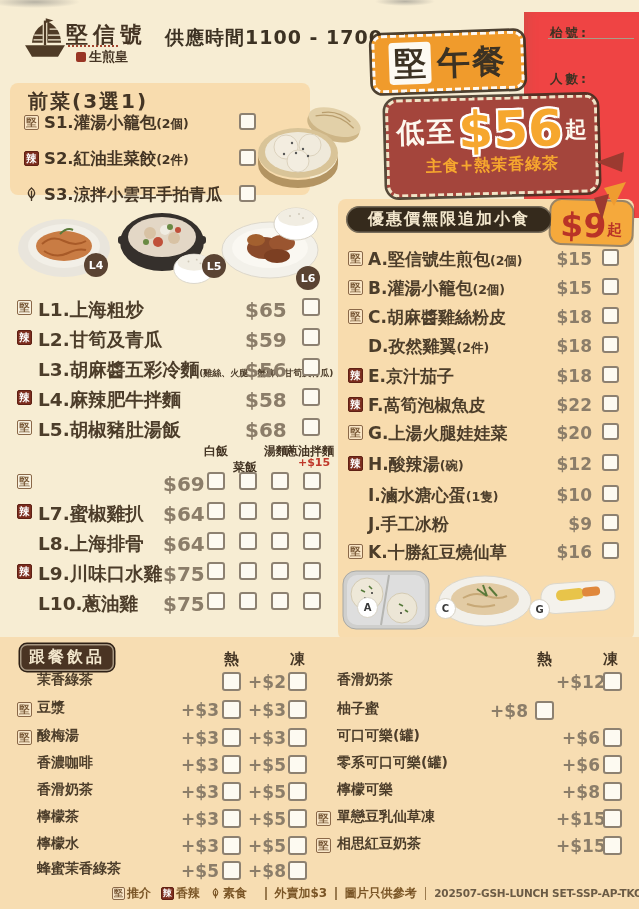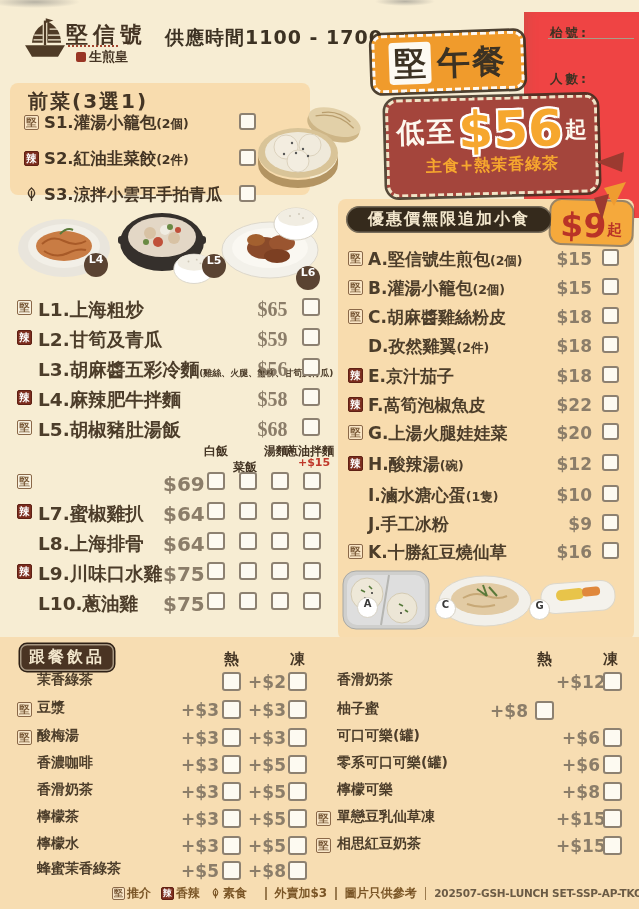--- a/index.html
+++ b/index.html
@@ -49,21 +49,21 @@
   
   .srow{position:absolute;left:24px;width:270px;height:22px;}
   .srow .lbl{position:absolute;left:20px;top:0;font-size:16.5px;font-weight:bold;white-space:nowrap;color:#443524;}
   .srow .cb{left:215px;width:17px;height:17px;}
   .qty{font-size:12.5px;font-weight:bold;}
 
   .lrow{position:absolute;left:17px;width:308px;height:24px;}
   .lrow .lbl{position:absolute;left:21px;top:0;font-size:18.5px;font-weight:bold;white-space:nowrap;color:#4c3d2a;}
   .note{font-size:9px;font-weight:bold;letter-spacing:0;}
   .price{font-weight:bold;color:#8b7d69;}
-  .lrow .price{position:absolute;left:228px;width:55px;top:1px;text-align:center;font-size:20px;font-family:Liberation Serif, serif;}
+  .lrow .price{position:absolute;left:228px;width:55px;top:1px;text-align:left;font-size:20px;}
   .lrow .cb{left:285px;}
 
   .opt-h{position:absolute;font-size:12px;font-weight:bold;color:#443524;text-align:center;}
   .opt-sur{position:absolute;font-size:11px;font-weight:bold;color:#c0392b;}
 
   .brow{position:absolute;left:17px;width:308px;height:24px;}
   .brow .lbl{position:absolute;left:21px;top:0;font-size:18.5px;font-weight:bold;white-space:nowrap;color:#4c3d2a;}
   .brow .price{position:absolute;left:146px;width:40px;top:1px;text-align:right;font-size:20px;}
   .brow .cb1{left:190px;}.brow .cb2{left:222px;}.brow .cb3{left:254px;}.brow .cb4{left:286px;}
 
@@ -87,21 +87,21 @@
   .dlrow .lbl{left:20px;}.drrow .lbl{left:21px;}
   .dprice{position:absolute;top:1px;text-align:right;font-size:17px;font-weight:bold;color:#8b7d69;}
   .dlrow .hotp{left:158px;width:44px;}.dlrow .hotcb{left:205px;}
   .dlrow .coldp{left:228px;width:41px;}.dlrow .coldcb{left:271px;}
   .drrow .hotp{left:172px;width:40px;}.drrow .hotcb{left:219px;}
   .drrow .coldp{left:240px;width:44px;}.drrow .coldcb{left:287px;}
   .cb.c19{width:19px;height:19px;}
 
   
   .photo{position:absolute;}
-  .pl-circle{position:absolute;width:24px;height:24px;border-radius:50%;background:#5a4332;color:#fff;font-size:11px;font-weight:bold;display:flex;align-items:flex-start;justify-content:center;z-index:3;}
+  .pl-circle{position:absolute;width:24px;height:24px;border-radius:50%;background:#5a4332;color:#fff;font-size:11px;font-weight:bold;display:flex;align-items:center;justify-content:center;z-index:3;}
   .pl-circle.light{width:21px;height:21px;background:#fff;color:#3a3a3a;border:1px solid #d8d3c6;box-sizing:border-box;font-size:10px;}
 
   
   .footer{position:absolute;left:112px;top:885px;height:16px;display:flex;align-items:center;font-size:12px;font-weight:bold;color:#7a5526;white-space:nowrap;}
   .footer .ic{position:static;width:13px;height:13px;font-size:9px;margin-right:2px;}
   .f-item{display:flex;align-items:center;margin-right:10px;}
   .f-sep{display:inline-block;width:1.5px;height:13px;background:#9a7a4e;margin:0 8px;}
   .f-code{font-size:10.5px;font-weight:bold;color:#6b5b45;letter-spacing:-0.2px;}
 </style>
 </head>

